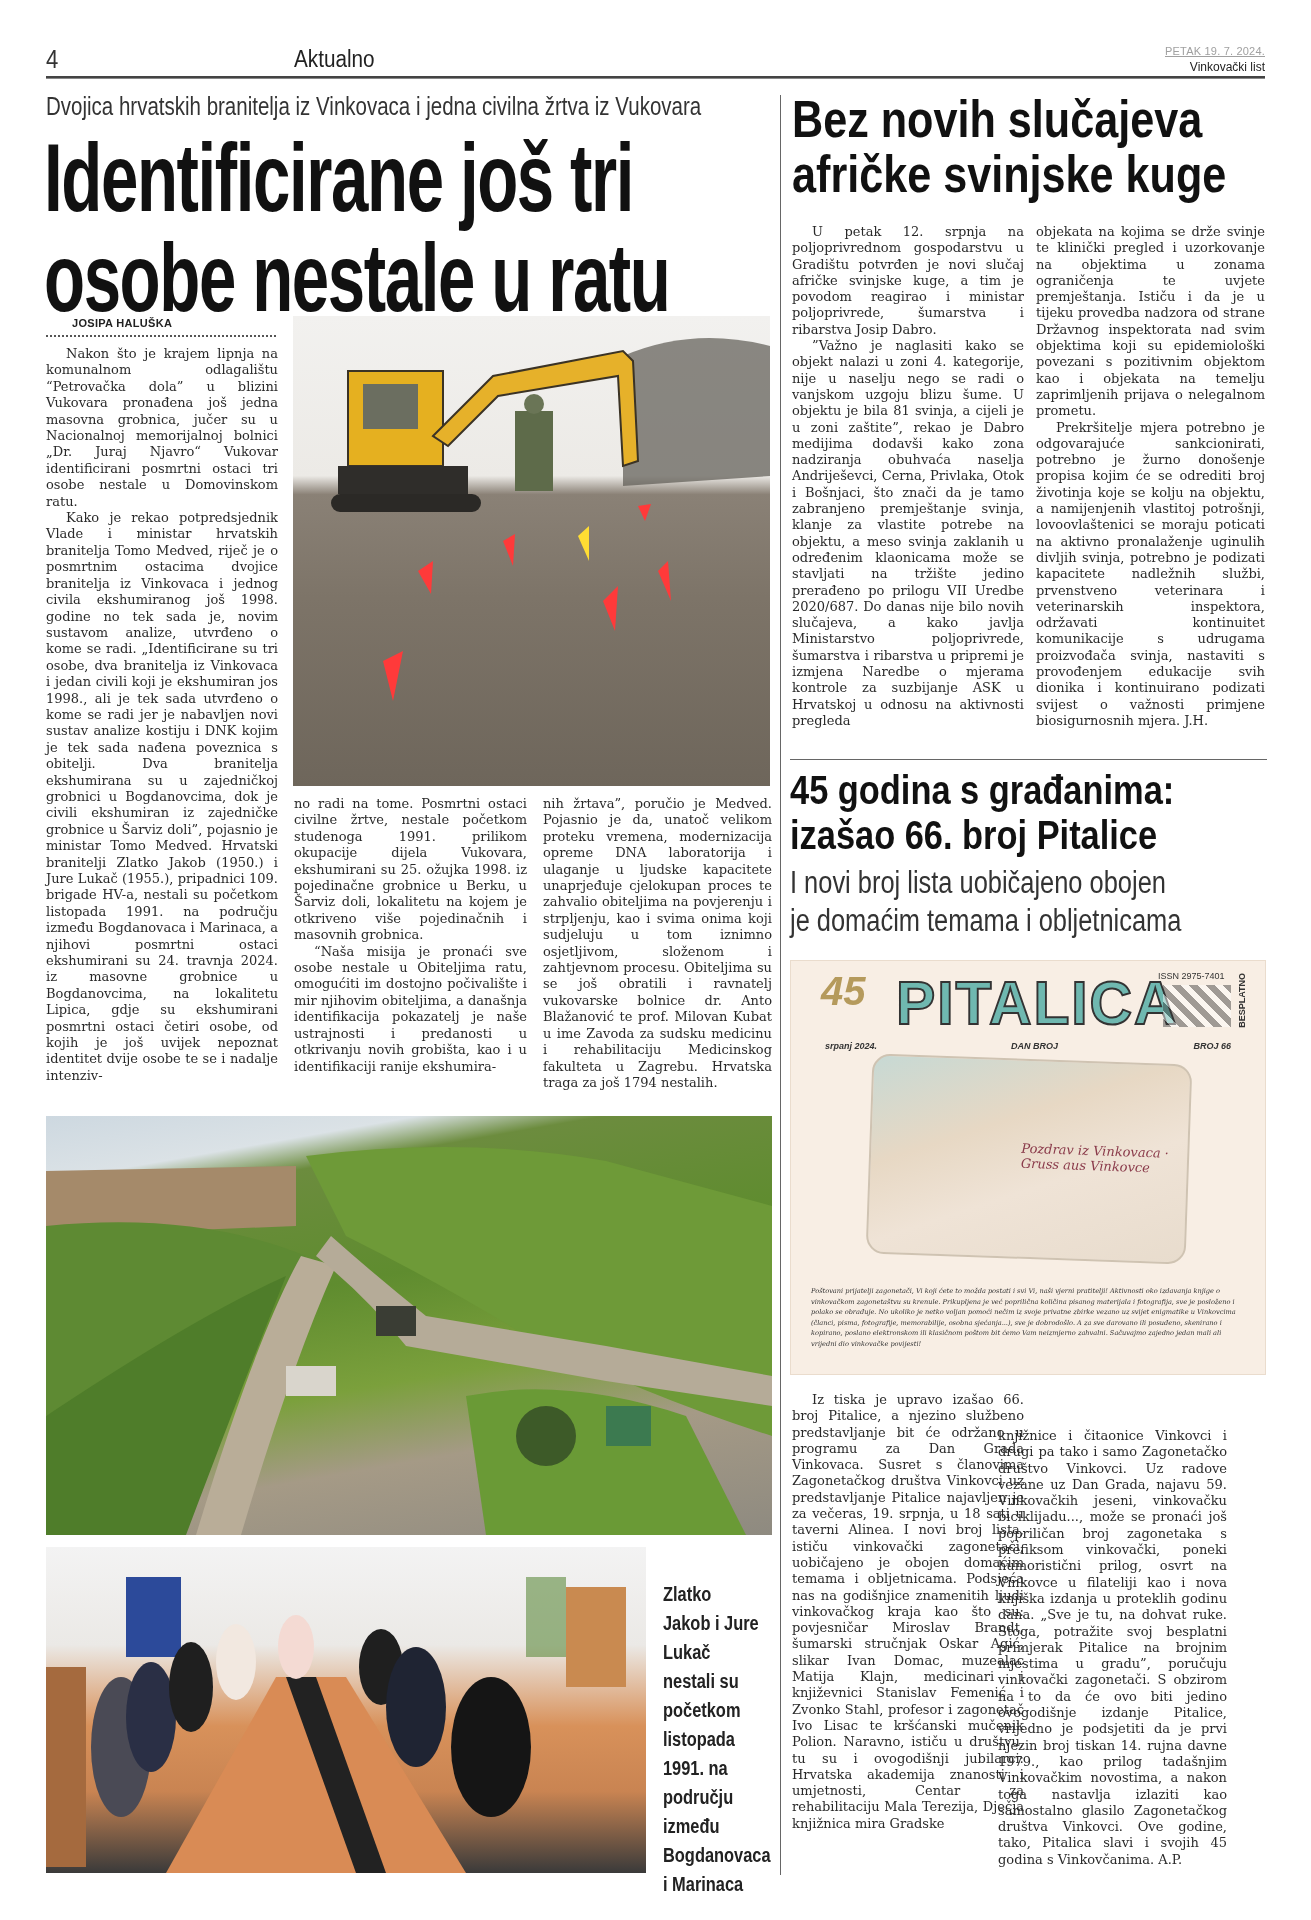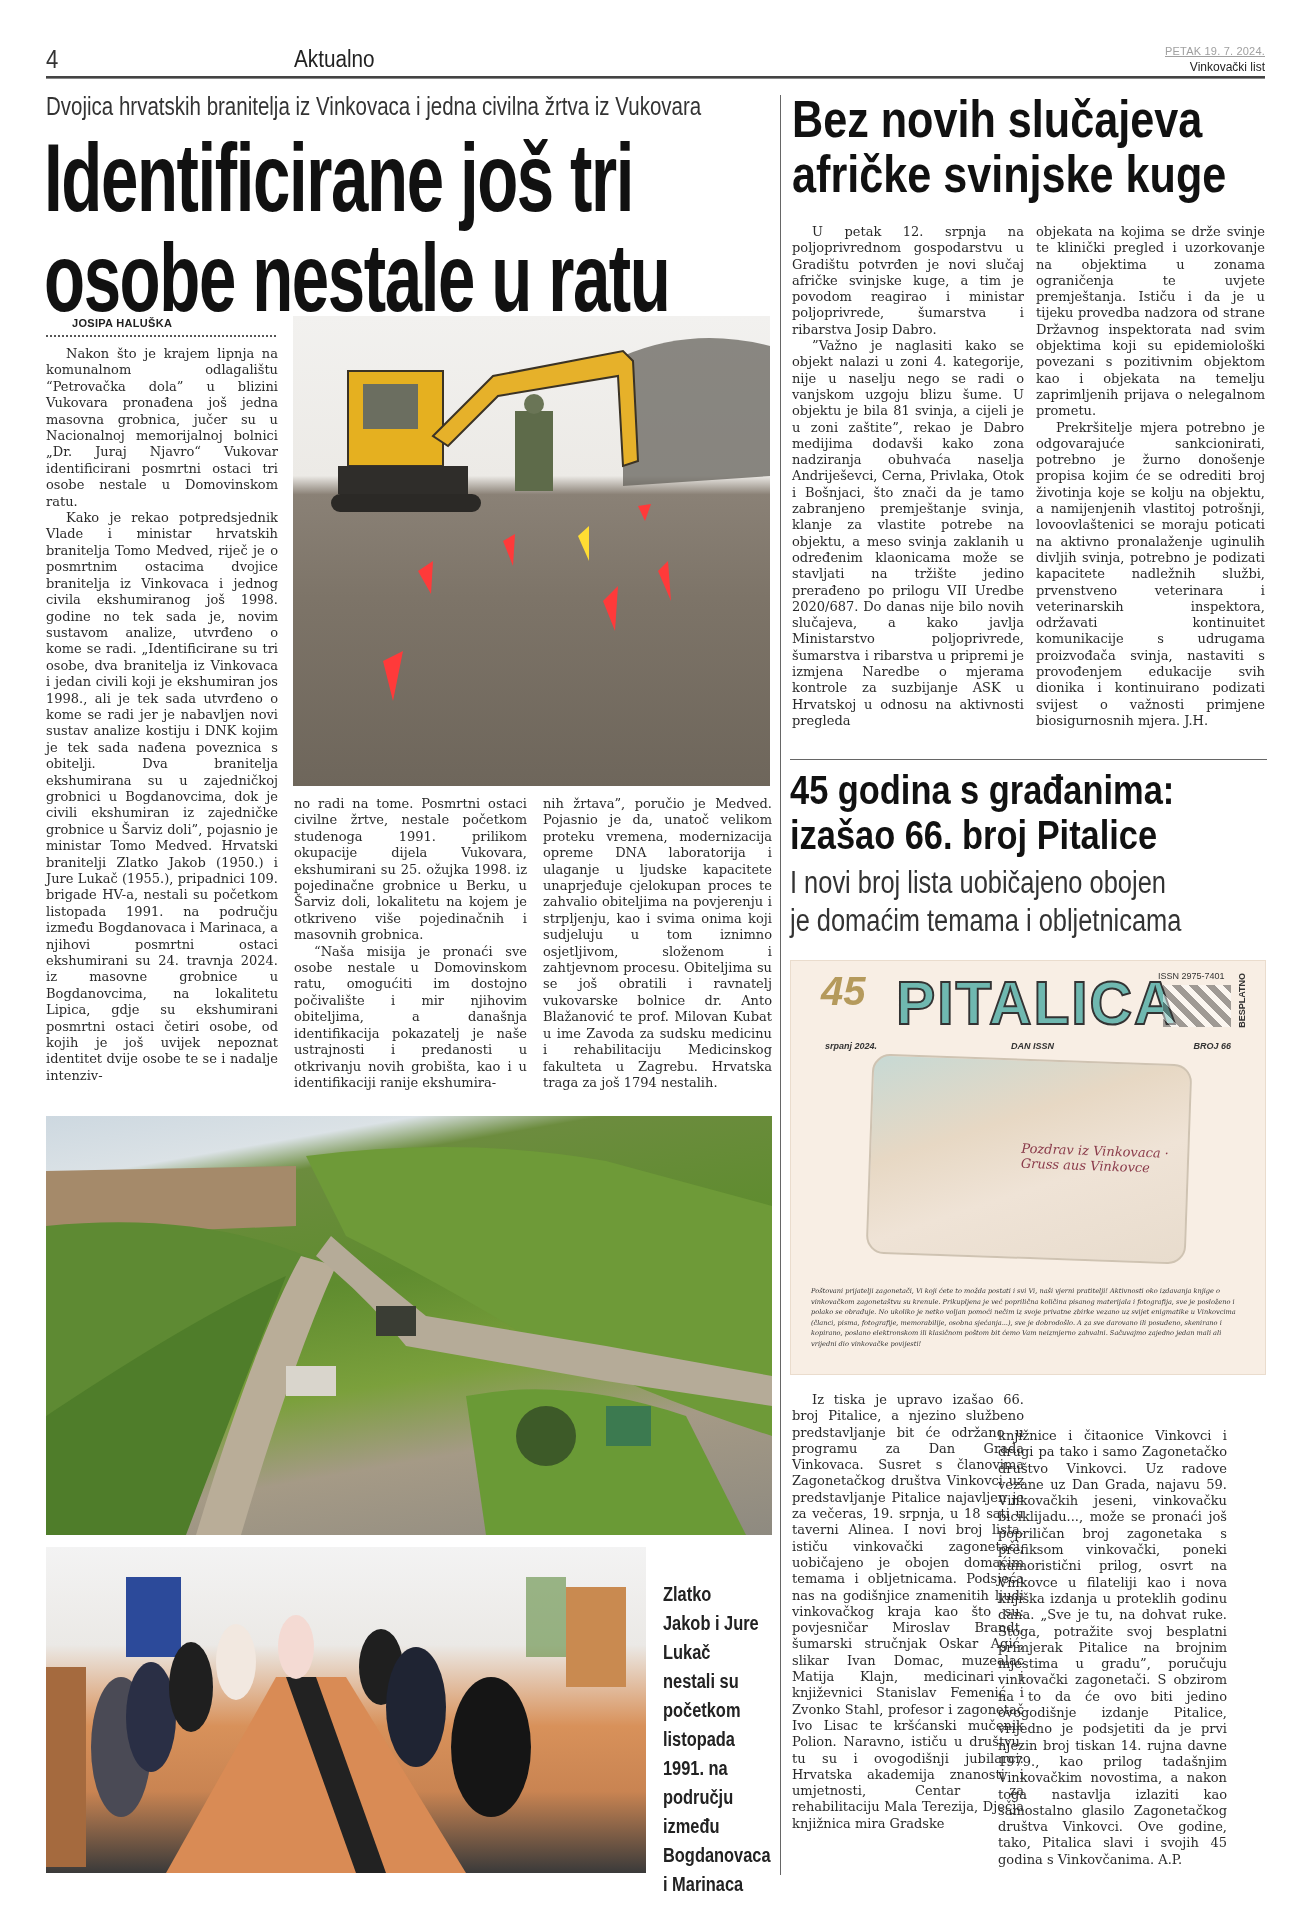--- a/index.html
+++ b/index.html
@@ -106,21 +106,21 @@
     <polygon points="210,225 222,218 220,250" fill="#ff3a3a"></polygon>
     <polygon points="285,220 296,210 296,245" fill="#ffdd33"></polygon>
     <polygon points="310,285 325,270 322,315" fill="#ff3a3a"></polygon>
     <polygon points="365,255 375,245 378,285" fill="#ff3a3a"></polygon>
     <polygon points="345,190 358,188 352,205" fill="#ff3a3a"></polygon>
   </svg>
 </div>
 
 <div class="abs col col2">
   <p style="text-indent:0">no radi na tome. Posmrtni ostaci civilne žrtve, nestale početkom studenoga 1991. prilikom okupacije dijela Vukovara, ekshumirani su 25. ožujka 1998. iz pojedinačne grobnice u Berku, u Šarviz doli, lokalitetu na kojem je otkriveno više pojedinačnih i masovnih grobnica.</p>
-  <p>“Naša misija je pronaći sve osobe nestale u Domovinskom ratu, omogućiti im dostojno počivalište i mir njihovim obiteljima, a današnja identifikacija pokazatelj je naše ustrajnosti i predanosti u otkrivanju novih grobišta, kao i u identifikaciji ranije ekshumira-</p>
+  <p>“Naša misija je pronaći sve osobe nestale u Obiteljima ratu, omogućiti im dostojno počivalište i mir njihovim obiteljima, a današnja identifikacija pokazatelj je naše ustrajnosti i predanosti u otkrivanju novih grobišta, kao i u identifikaciji ranije ekshumira-</p>
 </div>
 <div class="abs col col3">
   <p style="text-indent:0">nih žrtava”, poručio je Medved. Pojasnio je da, unatoč velikom proteku vremena, modernizacija opreme DNA laboratorija i ulaganje u ljudske kapacitete unaprjeđuje cjelokupan proces te zahvalio obiteljima na povjerenju i strpljenju, kao i svima onima koji sudjeluju u tom iznimno osjetljivom, složenom i zahtjevnom procesu. Obiteljima su se još obratili i ravnatelj vukovarske bolnice dr. Anto Blažanović te prof. Milovan Kubat u ime Zavoda za sudsku medicinu i rehabilitaciju Medicinskog fakulteta u Zagrebu. Hrvatska traga za još 1794 nestalih.</p>
 </div>
 
 <div class="abs photo photo-aerial">
   <svg width="726" height="419" viewBox="0 0 726 419">
     <path d="M0 55 L250 50 L250 110 L0 120 Z" fill="#a58a6a"></path>
     <path d="M0 110 Q150 95 260 140 L230 180 Q120 230 0 300 Z" fill="#5e8a33"></path>
     <path d="M260 40 Q420 20 560 45 L726 90 L726 320 Q600 280 480 220 Q400 170 300 120 Z" fill="#6e9a38"></path>
@@ -182,21 +182,21 @@
   <div>je domaćim temama i obljetnicama</div>
 </div>
 
 <div class="abs pitalica">
   <div class="abs pit-45">45</div>
   <div class="abs pit-title">PITALICA</div>
   <div class="abs pit-issn">ISSN 2975-7401</div>
   <div class="abs pit-cross"></div>
   <div class="abs pit-free">BESPLATNO</div>
   <div class="abs pit-meta pit-month">srpanj 2024.</div>
-  <div class="abs pit-meta pit-day">DAN ISSN</div>
+  <div class="abs pit-meta pit-day">DAN BROJ</div>
   <div class="abs pit-meta pit-issue">BROJ 66</div>
   <div class="abs pit-postcard">
     <div class="abs pit-greet">Pozdrav iz Vinkovaca · Gruss aus Vinkovce</div>
   </div>
   <div class="abs pit-letter">Poštovani prijatelji zagonetači, Vi koji ćete to možda postati i svi Vi, naši vjerni pratitelji! Aktivnosti oko izdavanja knjige o vinkovačkom zagonetaštvu su krenule. Prikupljena je već poprilična količina pisanog materijala i fotografija, sve je posloženo i polako se obrađuje. No ukoliko je netko voljan pomoći nečim iz svoje privatne zbirke vezano uz svijet enigmatike u Vinkovcima (članci, pisma, fotografije, memorabilije, osobna sjećanja...), sve je dobrodošlo. A za sve darovano ili posuđeno, skenirano i kopirano, poslano elektronskom ili klasičnom poštom bit ćemo Vam neizmjerno zahvalni. Sačuvajmo zajedno jedan mali ali vrijedni dio vinkovačke povijesti!</div>
 </div>
 
 <div class="abs rcol rcol3">
   <p>Iz tiska je upravo izašao 66. broj Pitalice, a njezino službeno predstavljanje bit će održano u programu za Dan Grada Vinkovaca. Susret s članovima Zagonetačkog društva Vinkovci uz predstavljanje Pitalice najavljen je za večeras, 19. srpnja, u 18 sati u taverni Alinea. I novi broj lista, ističu vinkovački zagonetači, uobičajeno je obojen domaćim temama i obljetnicama. Podsjeća nas na godišnjice znamenitih ljudi vinkovačkog kraja kao što su: povjesničar Miroslav Brandt, šumarski stručnjak Oskar Agić, slikar Ivan Domac, muzealac Matija Klajn, medicinari i književnici Stanislav Femenić i Zvonko Stahl, profesor i zagonetač Ivo Lisac te kršćanski mučenik Polion. Naravno, ističu u društvu, tu su i ovogodišnji jubilarci: Hrvatska akademija znanosti i umjetnosti, Centar za rehabilitaciju Mala Terezija, Dječja knjižnica mira Gradske</p>
 </div>

